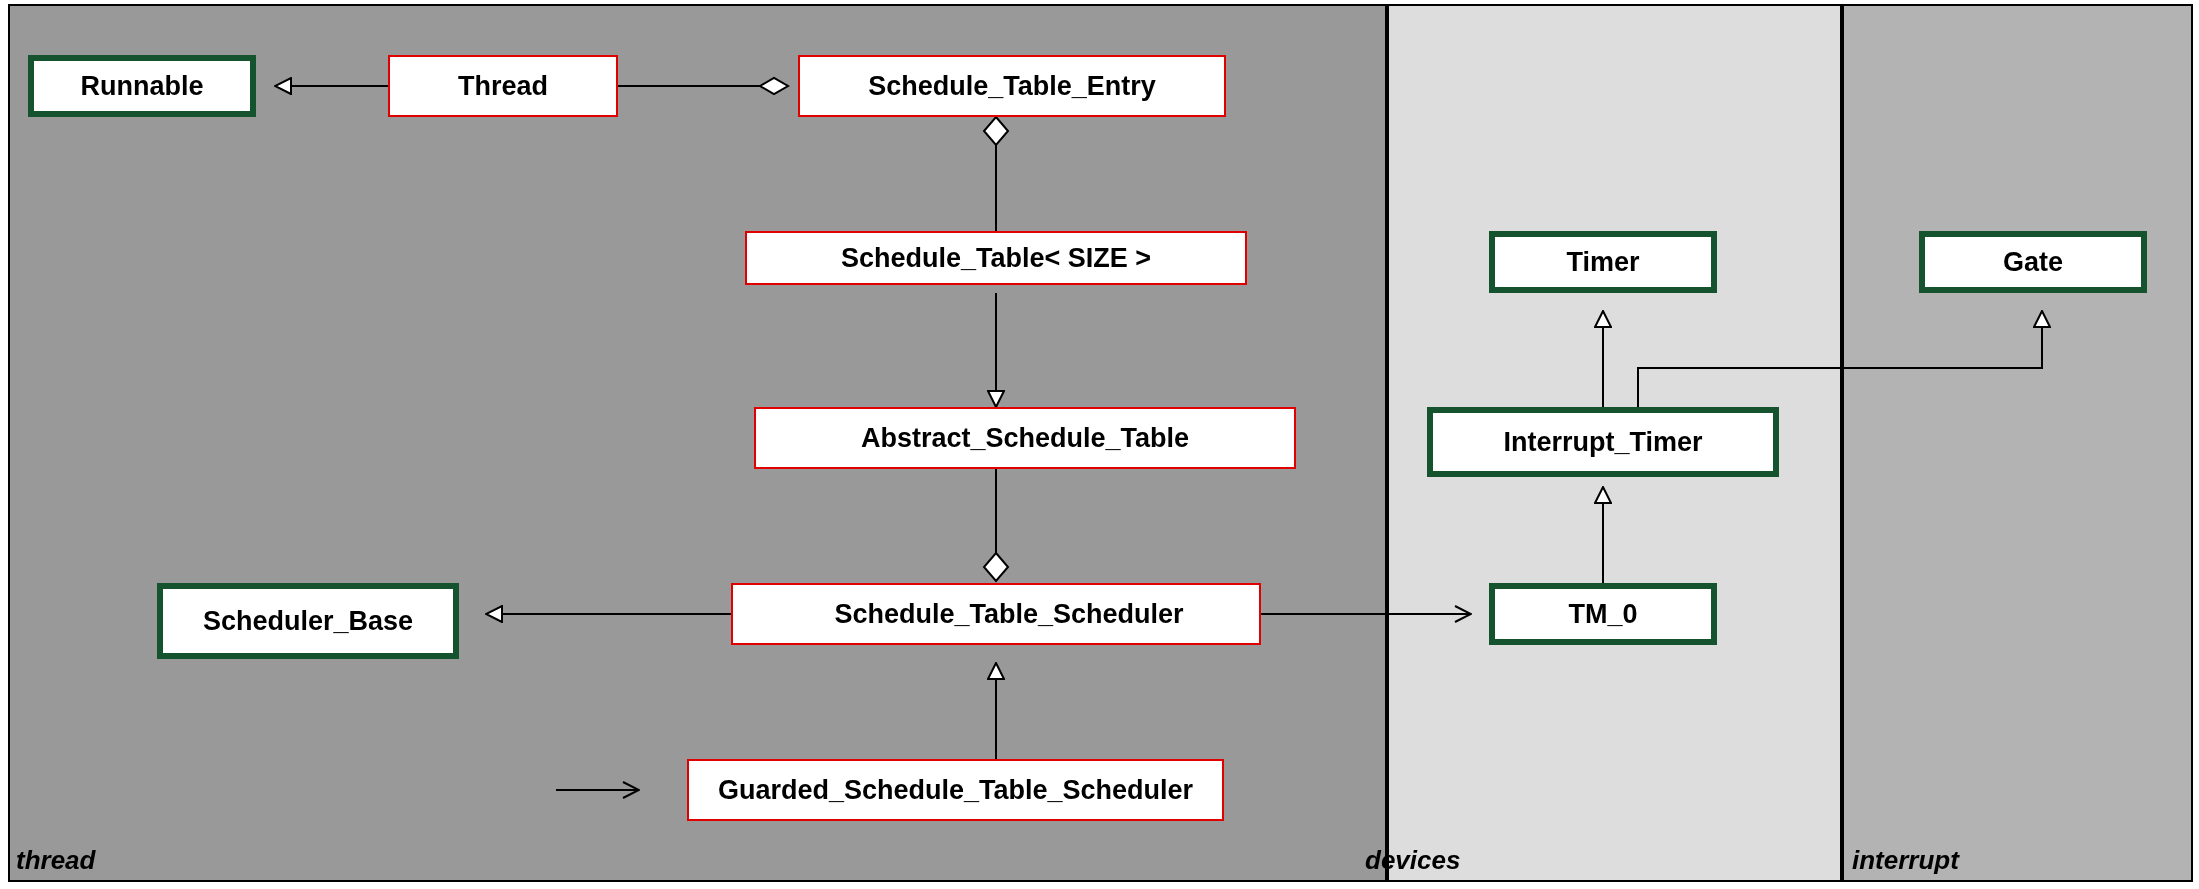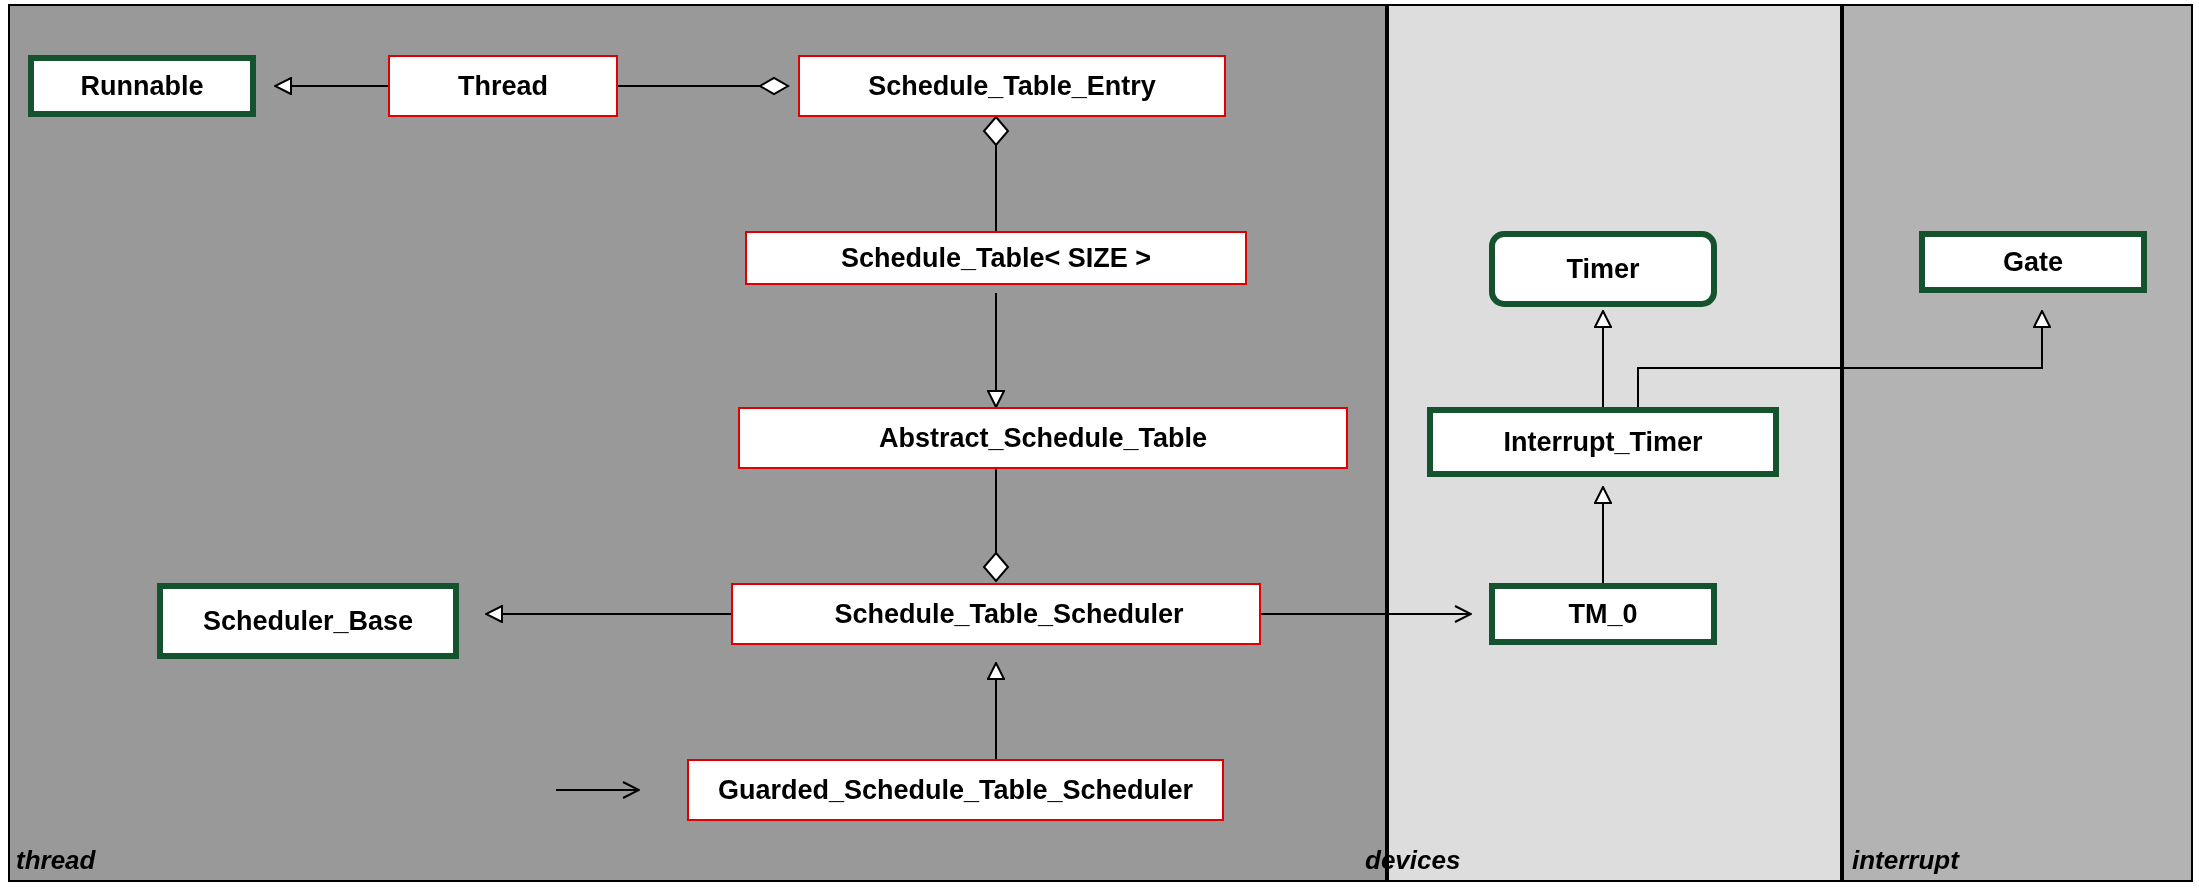--- a/index.html
+++ b/index.html
@@ -130,22 +130,22 @@
 
     <g>
       <polyline points="1638,407 1638,368 2042,368 2042,311" fill="none" stroke="#000000" stroke-width="2" marker-end="url(#arrow-hollow)"></polyline>
     </g>
   </svg>
 
   <div class="node black" id="node-runnable" style="left: 28px; top: 55px; width: 228px; height: 62px;">Runnable</div>
   <div class="node red" id="node-thread_cls" style="left: 388px; top: 55px; width: 230px; height: 62px;">Thread</div>
   <div class="node red" id="node-schedule_table_entry" style="left: 782px; top: 55px; width: 428px; height: 62px; margin-left: 16px;">Schedule_Table_Entry</div>
   <div class="node red" id="node-schedule_table_size" style="left: 745px; top: 231px; width: 502px; height: 54px;">Schedule_Table&lt; SIZE &gt;</div>
-  <div class="node red" id="node-abstract_schedule_table" style="left: 738px; top: 407px; width: 610px; height: 62px;">Abstract_Schedule_Table</div>
+  <div class="node red" id="node-abstract_schedule_table" style="left: 754px; top: 407px; width: 542px; height: 62px;">Abstract_Schedule_Table</div>
   <div class="node black" id="node-scheduler_base" style="left: 157px; top: 583px; width: 302px; height: 76px;">Scheduler_Base</div>
   <div class="node red" id="node-schedule_table_scheduler" style="left: 731px; top: 583px; width: 530px; height: 62px; padding-left: 26px;">Schedule_Table_Scheduler</div>
   <div class="node red" id="node-guarded_schedule_table_scheduler" style="left: 687px; top: 759px; width: 537px; height: 62px;">Guarded_Schedule_Table_Scheduler</div>
-  <div class="node black" id="node-timer" style="left: 1489px; top: 231px; width: 228px; height: 76px; border-radius: 15px;">Timer</div>
+  <div class="node black" id="node-timer" style="left: 1489px; top: 231px; width: 228px; height: 62px;">Timer</div>
   <div class="node black" id="node-interrupt_timer" style="left: 1427px; top: 407px; width: 352px; height: 70px;">Interrupt_Timer</div>
   <div class="node black" id="node-tm_0" style="left: 1489px; top: 583px; width: 228px; height: 62px;">TM_0</div>
   <div class="node black" id="node-gate" style="left: 1919px; top: 231px; width: 228px; height: 62px;">Gate</div>
 
 </div>
 
 </body></html>

